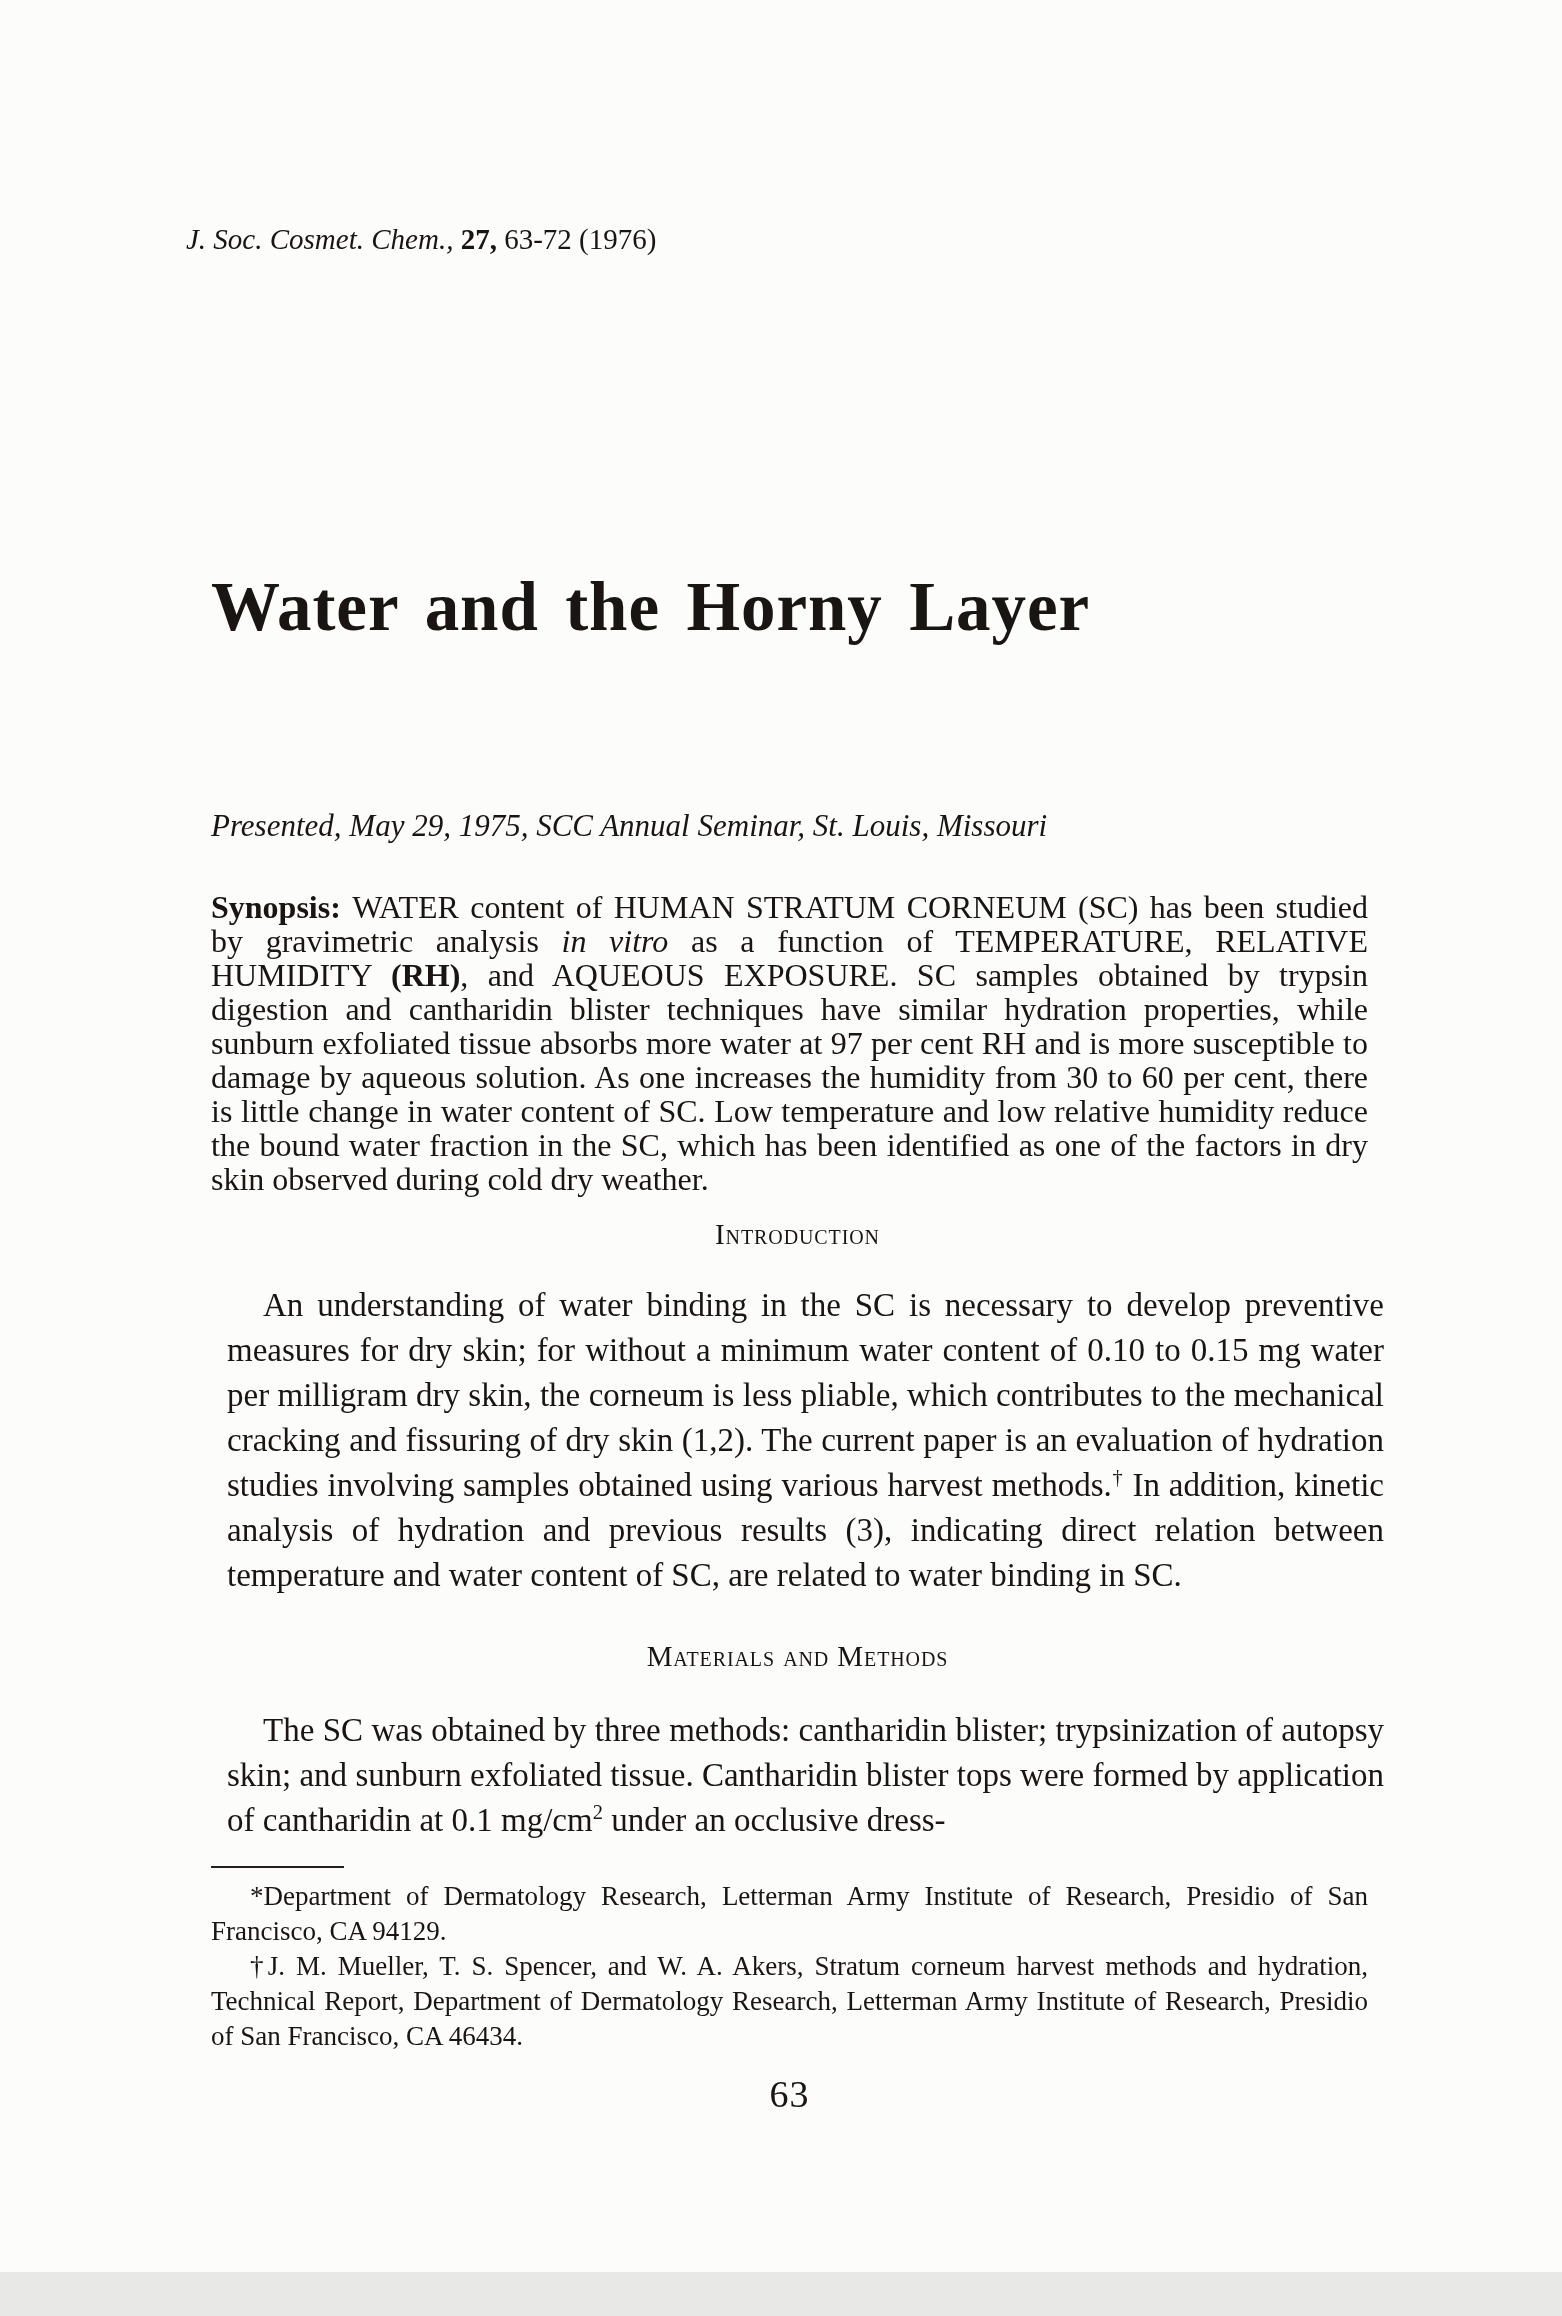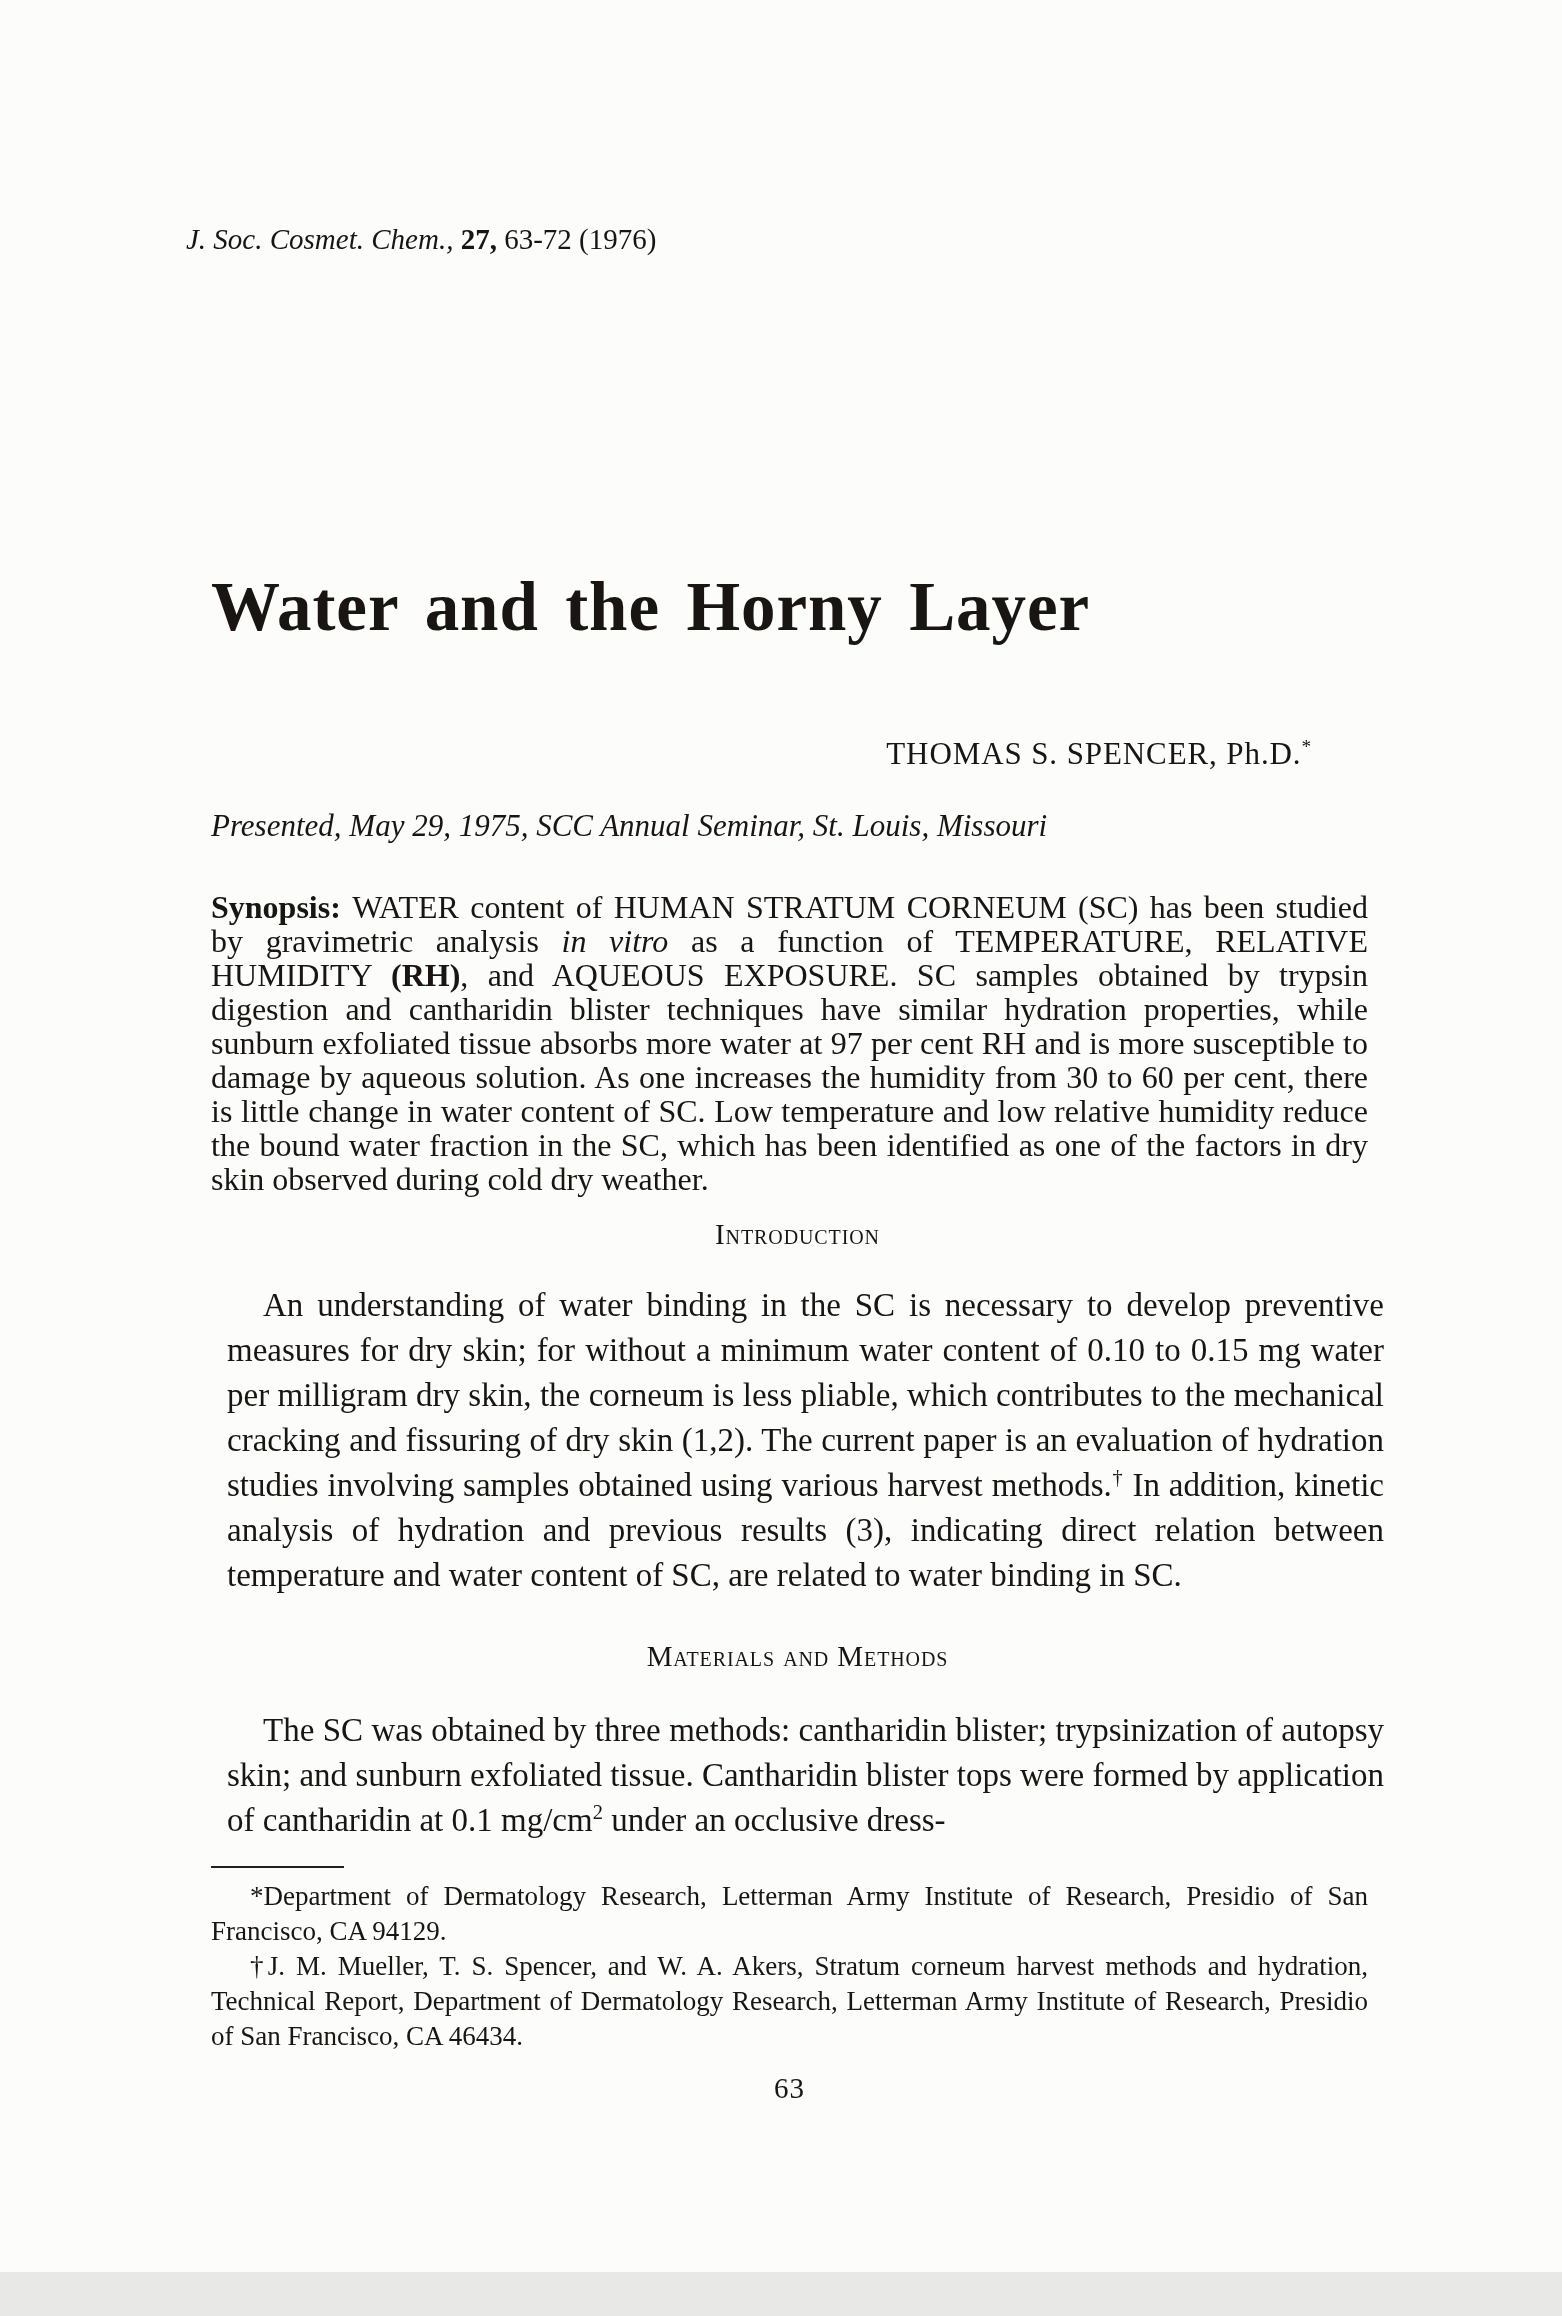--- a/index.html
+++ b/index.html
@@ -41,39 +41,38 @@
   .p-body{margin:16px;font-size:33px;line-height:45px;text-align:justify;text-indent:36px;}
   .p-intro{top:1267px;}
   .p-methods{top:1692px;}
 
   .footnote-rule{left:211px;top:1866px;width:133px;height:0;border-top:2.8px solid #221f1c;}
 
   .footnote{margin:0;font-size:27px;line-height:35px;text-align:justify;text-indent:39px;}
   .fn-1{top:1879px;}
   .fn-2{top:1949px;}
 
-  .page-number{top:2072px;text-align:center;font-size:29px;letter-spacing:0.9px;}
+  .page-number{top:2072px;text-align:center;font-size:38px;letter-spacing:0.9px;}
 
   .corner-mark{left:165px;top:2298px;width:10.3px;height:13px;background:#14110e;}
 
   
   .seg-i{font-style:italic;}
   .seg-b{font-weight:700;}
   .seg-sup{vertical-align:super;font-size:0.62em;line-height:0;}
 </style>
 </head>
 <body>
 
 <div class="page">
 
   <div class="abs journal-ref"><span class="seg seg-i">J. Soc. Cosmet. Chem., </span><span class="seg seg-b">27,</span><span class="seg"> 63-72 (1976)</span></div>
 
   <h1 class="abs col title">Water and the Horny Layer</h1>
 
-  <div class="abs col author"><span class="seg">THOMAS S. SPENCER, Ph.D.</span><span class="seg seg-sup">*</span></div>
 
   <div class="abs col presented">Presented, May 29, 1975, SCC Annual Seminar, St. Louis, Missouri</div>
 
   <div class="abs col synopsis"><span class="seg seg-b">Synopsis: </span><span class="seg">WATER content of HUMAN STRATUM CORNEUM (SC) has been studied by gravimetric analysis </span><span class="seg seg-i">in vitro</span><span class="seg"> as a function of TEMPERATURE, RELATIVE HUMIDITY </span><span class="seg seg-b">(RH)</span><span class="seg">, and AQUEOUS EXPOSURE. SC samples obtained by trypsin digestion and cantharidin blister techniques have similar hydration properties, while sunburn exfoliated tissue absorbs more water at 97 per cent RH and is more susceptible to damage by aqueous solution. As one increases the humidity from 30 to 60 per cent, there is little change in water content of SC. Low temperature and low relative humidity reduce the bound water fraction in the SC, which has been identified as one of the factors in dry skin observed during cold dry weather.</span></div>
 
   <h2 class="abs col heading h-intro">Introduction</h2>
 
   <p class="abs col p-body p-intro"><span class="seg">An understanding of water binding in the SC is necessary to develop preventive measures for dry skin; for without a minimum water content of 0.10 to 0.15 mg water per milligram dry skin, the corneum is less pliable, which contributes to the mechanical cracking and fissuring of dry skin (1,2). The current paper is an evaluation of hydration studies involving samples obtained using various harvest methods.</span><span class="seg seg-sup">†</span><span class="seg"> In addition, kinetic analysis of hydration and previous results (3), indicating direct relation between temperature and water content of SC, are related to water binding in SC.</span></p>
 
   <h2 class="abs col heading h-methods">Materials and Methods</h2>

